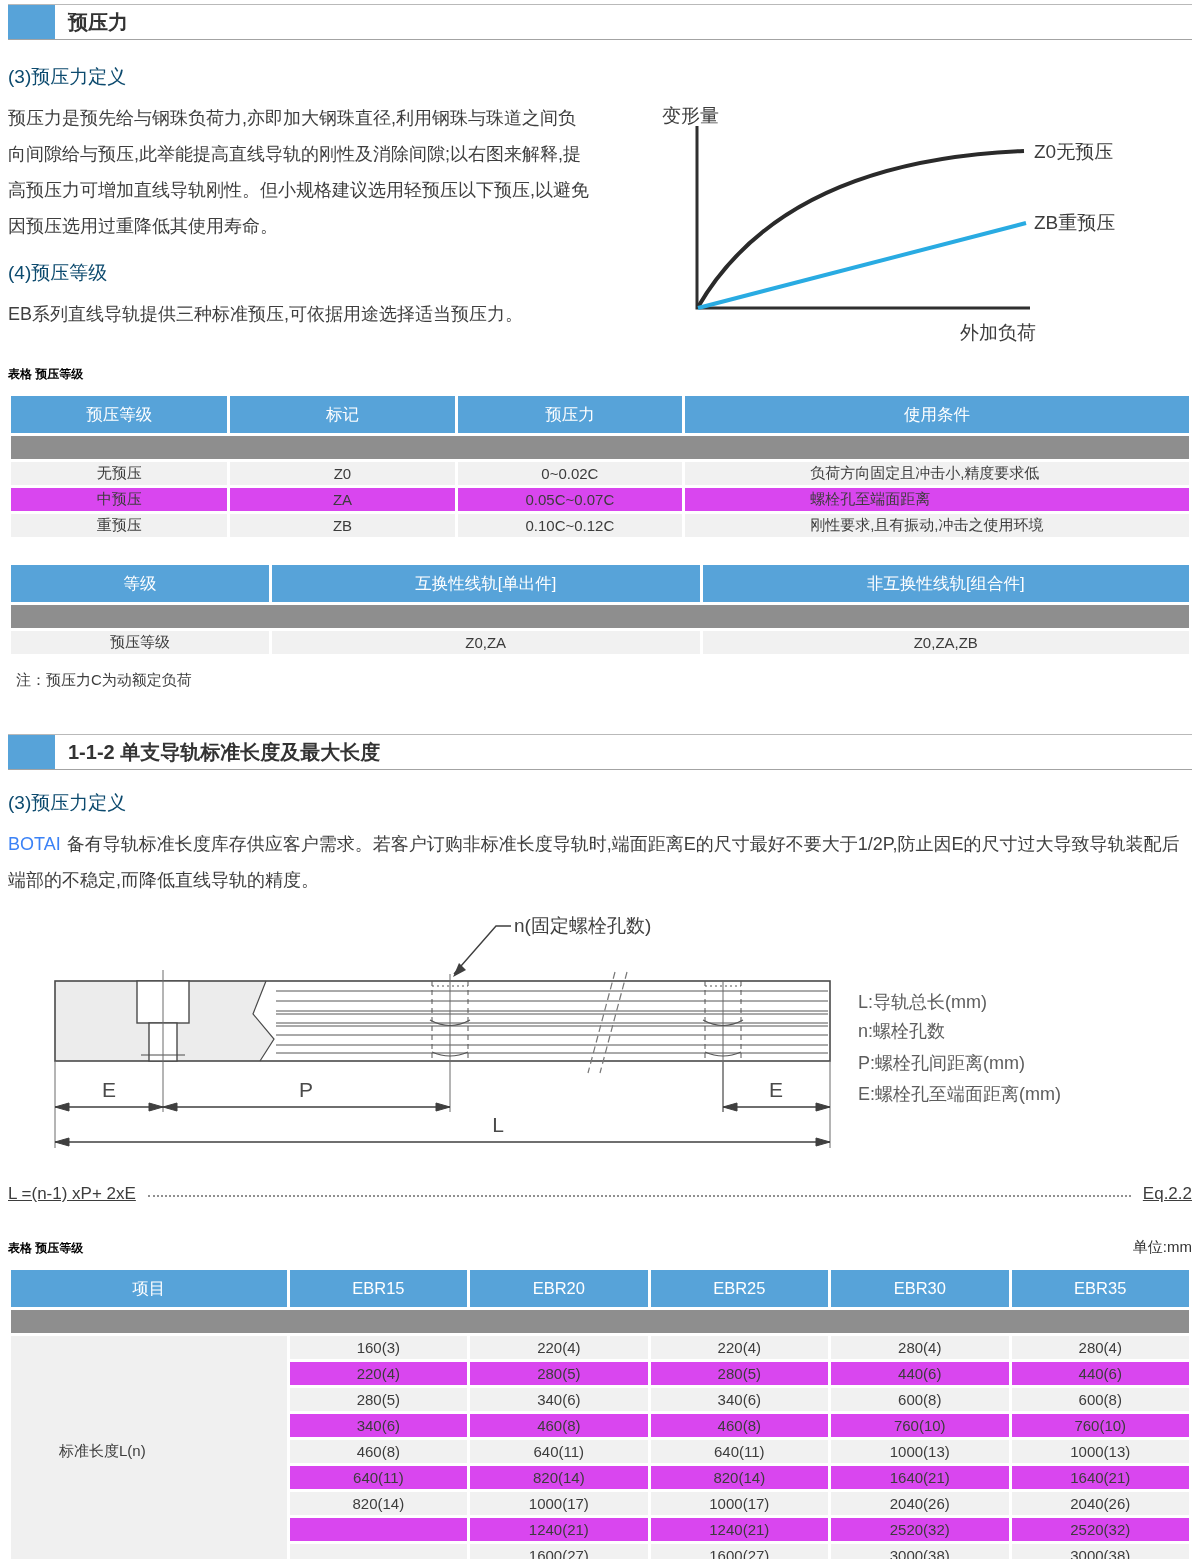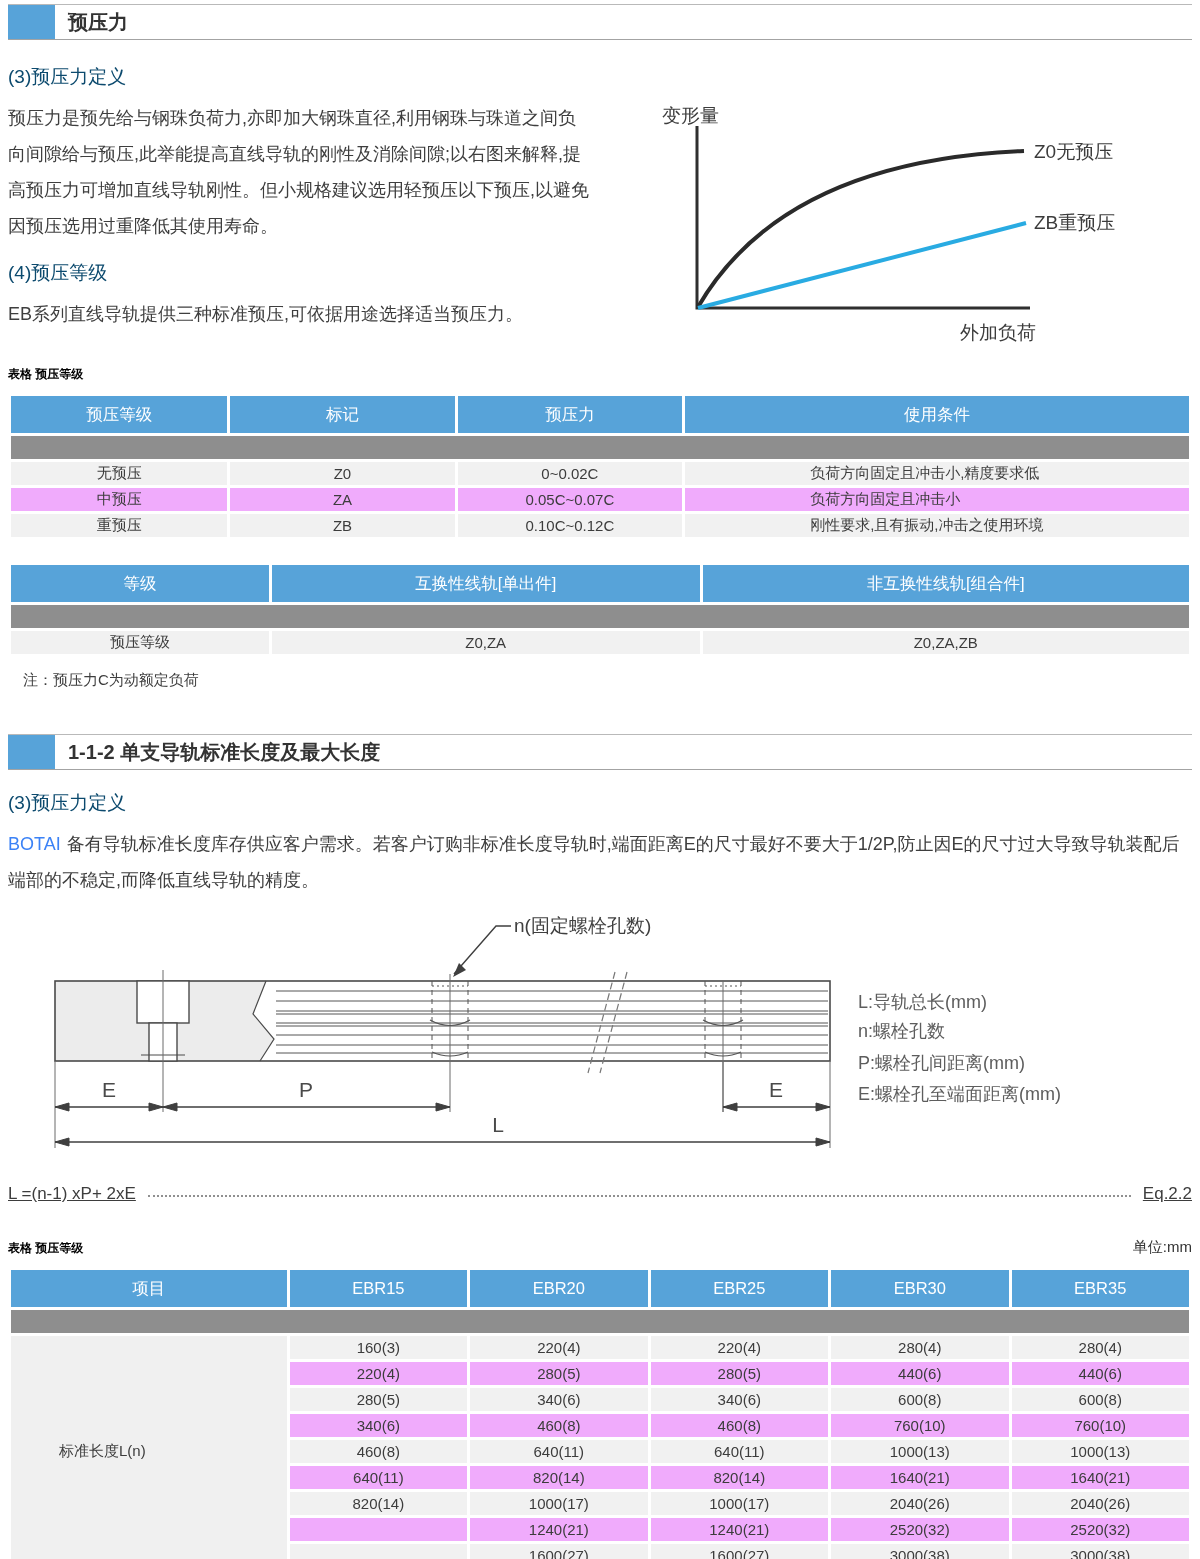--- a/index.html
+++ b/index.html
@@ -24,25 +24,25 @@
   .tbl-caption{font-size:12px;font-weight:600;color:#000000;margin:6px 0 10px 0;}
   .cap-row{display:flex;justify-content:space-between;align-items:flex-end;margin:34px 0 10px 0;}
   .cap-row .unit{font-size:15px;font-weight:400;color:#333;}
 
   
   table.data-table{border-collapse:separate;border-spacing:3px;width:100%;table-layout:fixed;}
   table.data-table th{background:#57a3d9;color:#fff;font-weight:400;font-size:16.5px;height:37px;padding:0 4px;}
   tr.hline td{height:2px;background:#8e8e8e;padding:0;}
   table.data-table td{font-size:15px;color:#3c3c3c;text-align:center;height:21px;padding:1px 4px;}
   tr.light > td{background:#f1f1f1;}
-  tr.dark  > td{background:#f0abfc;}
+  tr.dark  > td{background:#d946ef;}
   .t1 td.cond{text-align:left;padding-left:125px;}
   .t3 tr td.cell-merged{background:#f0f0f0;vertical-align:middle;text-align:left;padding-left:48px;}
 
-  .note-small{font-size:15px;color:#3e3e3e;margin:14px 0 0 15px;}
+  .note-small{font-size:15px;color:#3e3e3e;margin:14px 0 0 8px;}
 
   
   .equation{display:flex;align-items:flex-end;font-size:17px;color:#3d3d3d;margin:16px 0 0 0;text-decoration:underline;}
   .eq-dots{flex:1;border-bottom:2px dotted #909090;margin:0 12px 7px 12px;}
 
   svg text{font-family:"Liberation Sans","DejaVu Sans",sans-serif;}
 </style>
 </head>
 <body>
 
@@ -94,21 +94,21 @@
     <tr class="light">
       <td>无预压</td>
       <td>Z0</td>
       <td>0~0.02C</td>
       <td class="cond">负荷方向固定且冲击小,精度要求低</td>
     </tr>
     <tr class="dark">
       <td>中预压</td>
       <td>ZA</td>
       <td>0.05C~0.07C</td>
-      <td class="cond">负荷方向固定且冲击小</td>
+      <td class="cond">螺栓孔至端面距离</td>
     </tr>
     <tr class="light">
       <td>重预压</td>
       <td>ZB</td>
       <td>0.10C~0.12C</td>
       <td class="cond">刚性要求,且有振动,冲击之使用环境</td>
     </tr>
   </tbody>
     </table>
 

